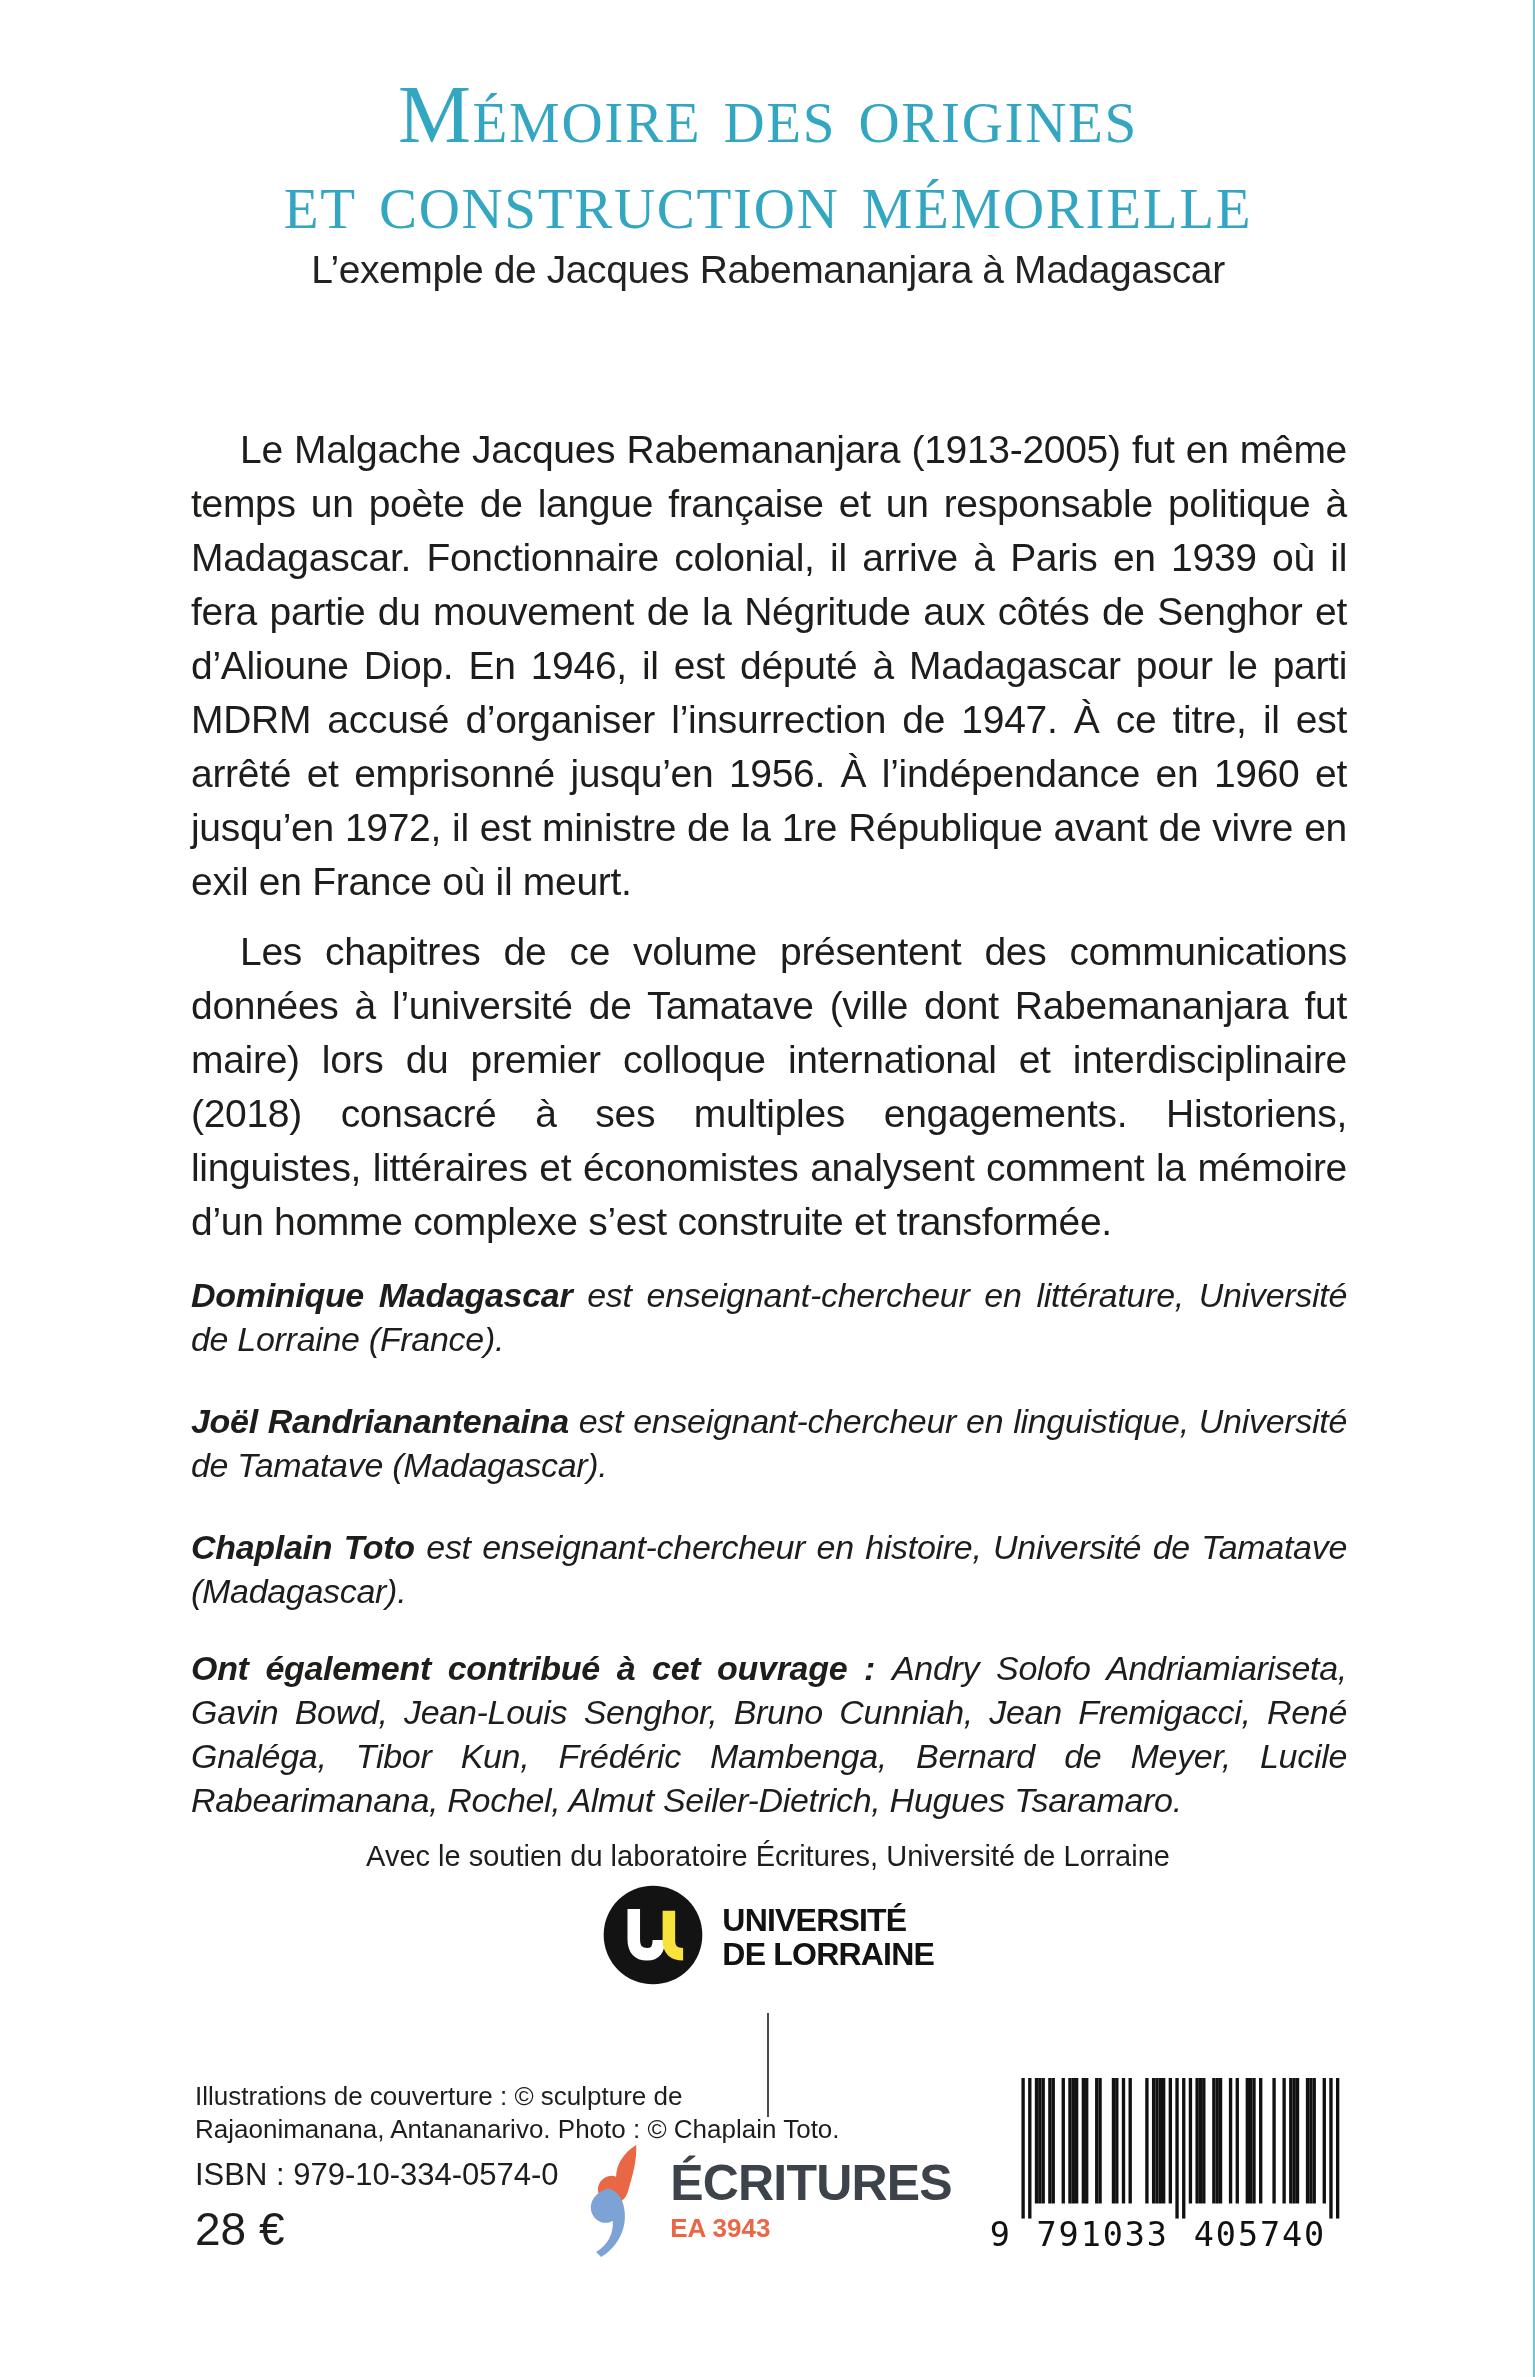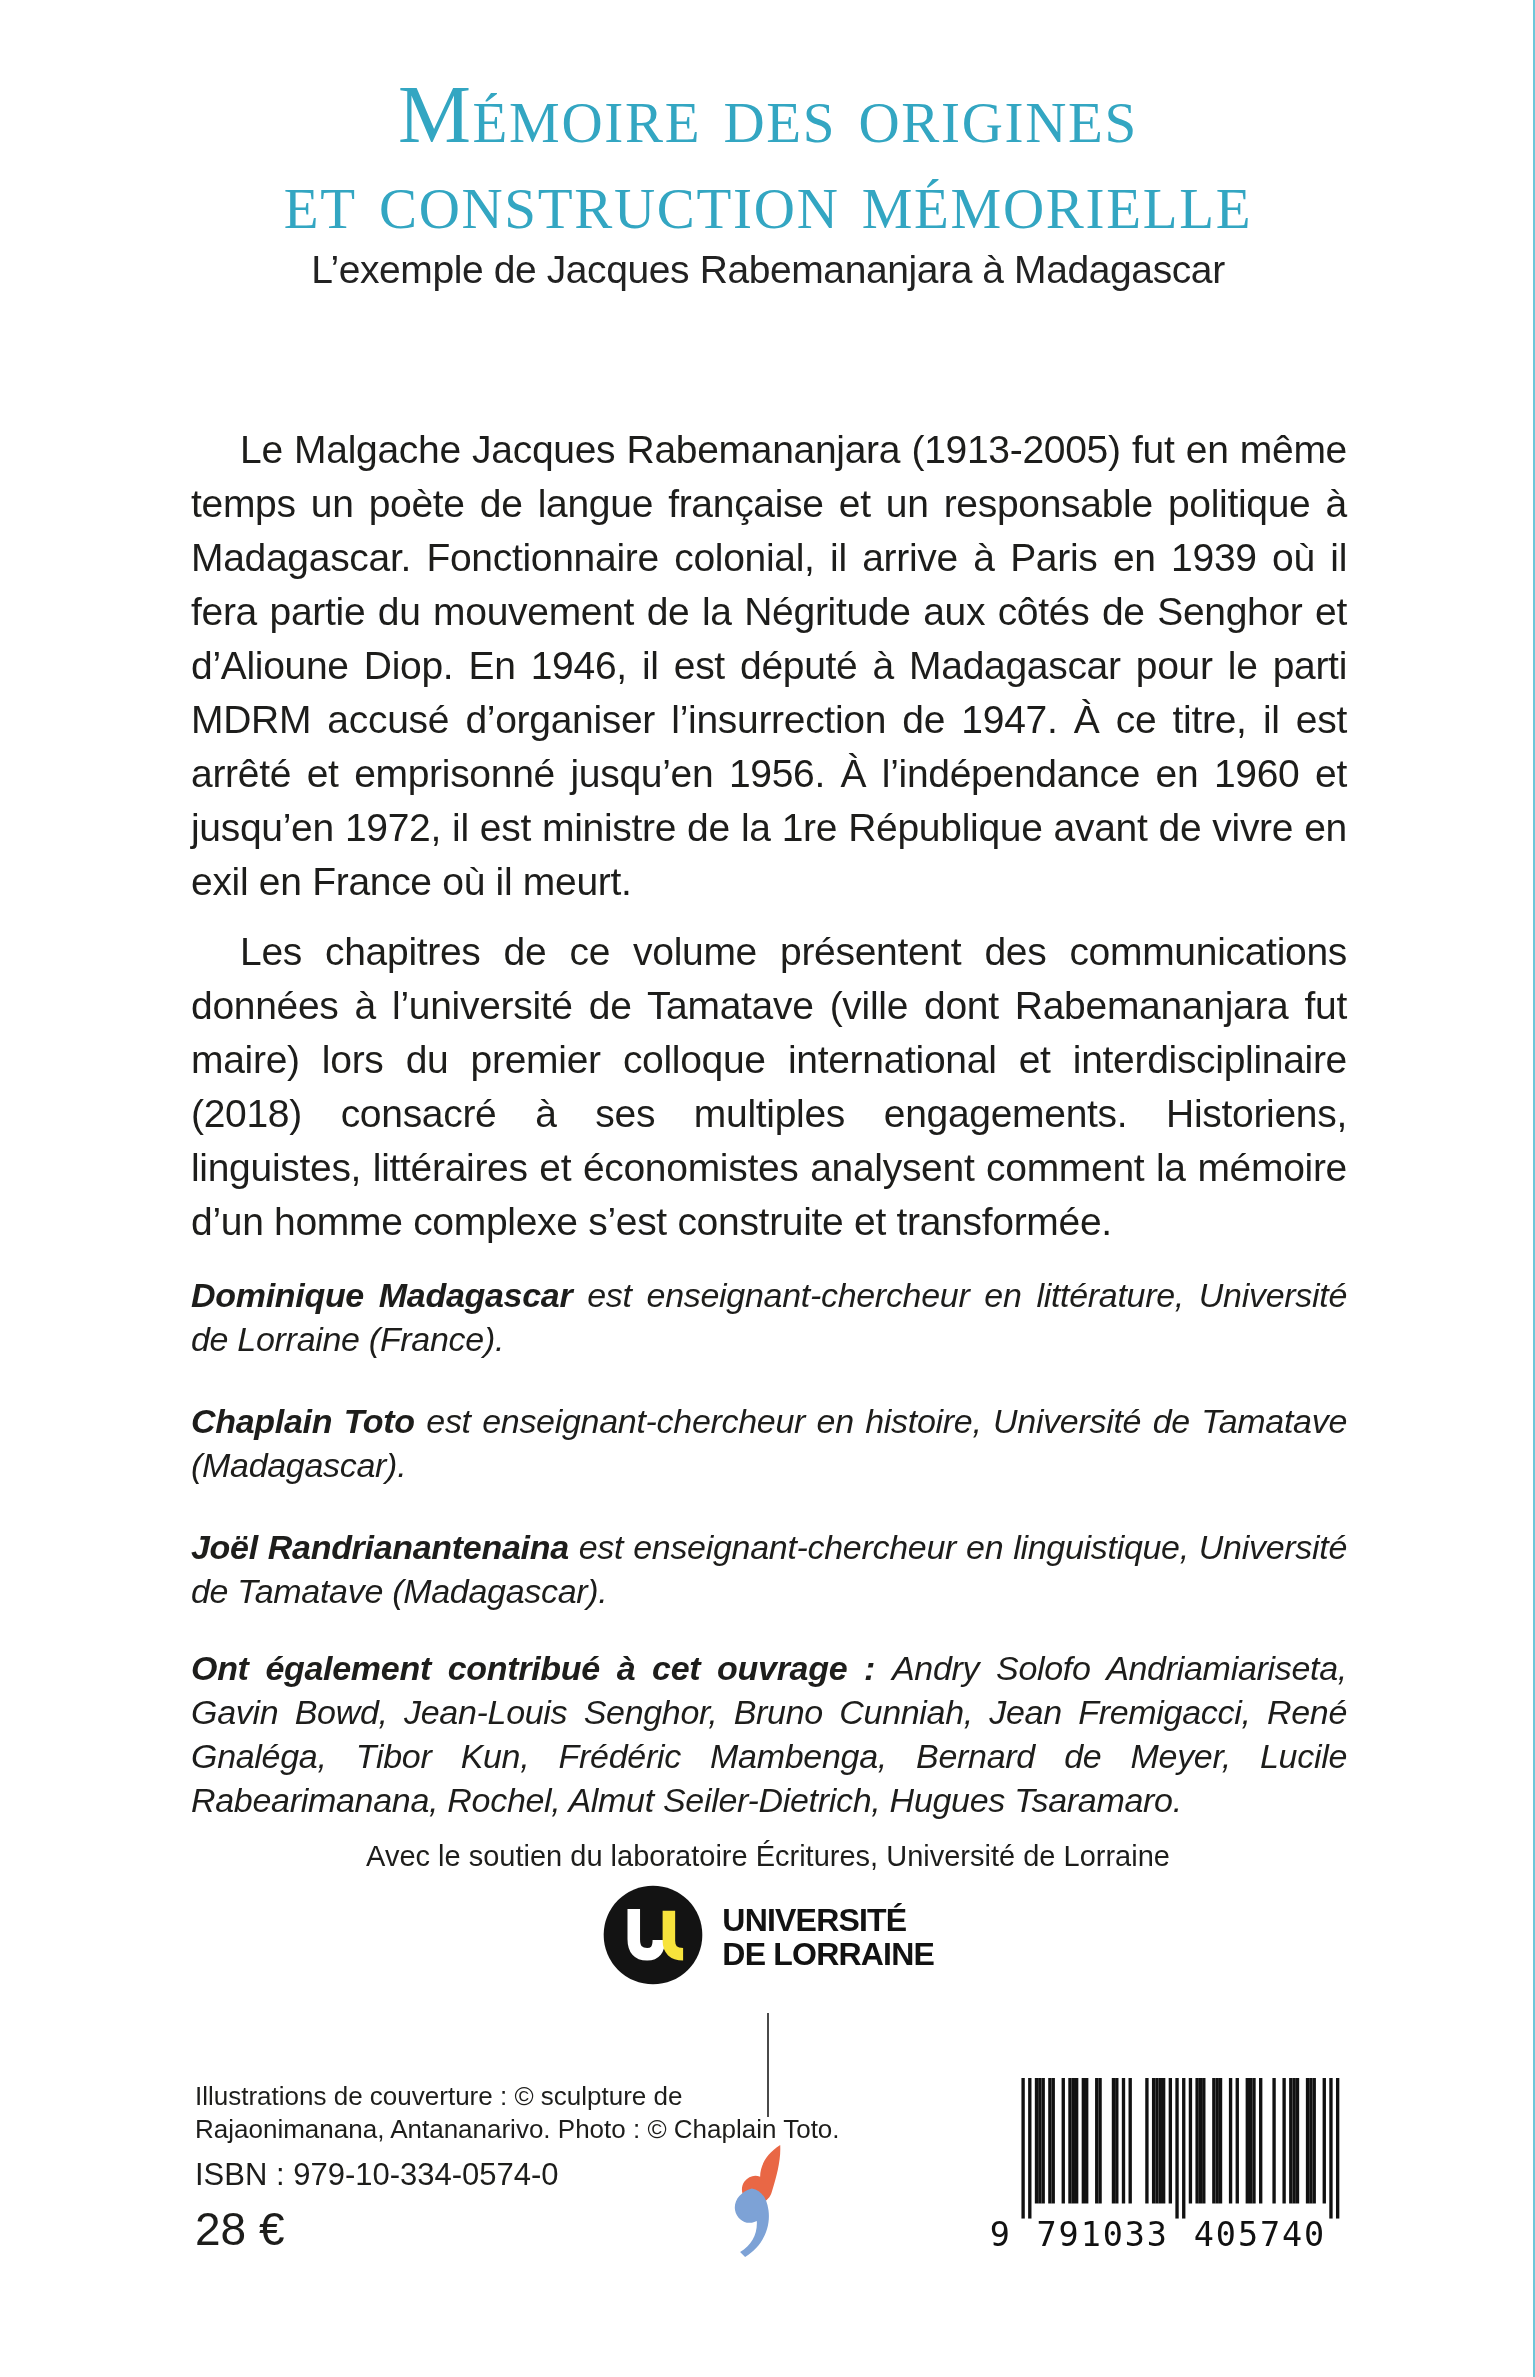--- a/index.html
+++ b/index.html
@@ -98,22 +98,22 @@
   </div>
 
   <div id="subtitle" class="abs">L’exemple de Jacques Rabemananjara à Madagascar</div>
 
   <p id="para1" class="abs body-para">Le Malgache Jacques Rabemananjara (1913-2005) fut en même temps un poète de langue française et un responsable politique à Madagascar. Fonctionnaire colonial, il arrive à Paris en 1939 où il fera partie du mouvement de la Négritude aux côtés de Senghor et d’Alioune Diop. En 1946, il est député à Madagascar pour le parti MDRM accusé d’organiser l’insurrection de 1947. À ce titre, il est arrêté et emprisonné jusqu’en 1956. À l’indépendance en 1960 et jusqu’en 1972, il est ministre de la 1re République avant de vivre en exil en France où il meurt.</p>
 
   <p id="para2" class="abs body-para">Les chapitres de ce volume présentent des communications données à l’université de Tamatave (ville dont Rabemananjara fut maire) lors du premier colloque international et interdisciplinaire (2018) consacré à ses multiples engagements. Historiens, linguistes, littéraires et économistes analysent comment la mémoire d’un homme complexe s’est construite et transformée.</p>
 
   <div id="bios" class="abs">
     <p class="bio"><span class="bio-name">Dominique Madagascar</span><span> est enseignant-chercheur en littérature, Université de Lorraine (France).</span></p>
+    <p class="bio"><span class="bio-name">Joël Randrianantenaina</span><span> est enseignant-chercheur en linguistique, Université de Tamatave (Madagascar).</span></p>
     <p class="bio"><span class="bio-name">Chaplain Toto</span><span> est enseignant-chercheur en histoire, Université de Tamatave (Madagascar).</span></p>
-    <p class="bio"><span class="bio-name">Joël Randrianantenaina</span><span> est enseignant-chercheur en linguistique, Université de Tamatave (Madagascar).</span></p>
   </div>
 
   <p id="contrib" class="abs"><span class="contrib-lead">Ont également contribué à cet ouvrage : </span><span>Andry Solofo Andriamiariseta, Gavin Bowd, Jean-Louis Senghor, Bruno Cunniah, Jean Fremigacci, René Gnaléga, Tibor Kun, Frédéric Mambenga, Bernard de Meyer, Lucile Rabearimanana, Rochel, Almut Seiler-Dietrich, Hugues Tsaramaro.</span></p>
 
   <div id="support" class="abs">Avec le soutien du laboratoire Écritures, Université de Lorraine</div>
 
   <div id="logos" class="abs">
     <div id="ul-logo">
       <span>
         <svg width="102" height="102" viewBox="0 0 122 122">
@@ -128,20 +128,24 @@
       </div>
     </div>
     <div id="logo-divider"></div>
     <div id="ecritures-logo">
       <span>
         <svg width="81" height="117" viewBox="0 0 96 140">
           <path d="M62 6 C46 16 38 30 38 44 C32 41 24 43 19 50 C13 59 17 71 27 75 C38 79 49 73 52 62 C58 42 63 24 62 6 Z" fill="#e96745"></path>
           <path d="M28 58 C14 62 6 73 8 84 C10 95 21 102 31 98 C32 98 33 97 34 97 C35 112 28 126 14 134 L20 140 C40 128 51 106 48 84 C46 69 39 60 28 58 Z" fill="#7da2d6"></path>
         </svg>
       </span>
+      <div id="ecritures-texts">
+        <div id="ecritures-name">ÉCRITURES</div>
+        <div id="ecritures-ea">EA 3943</div>
+      </div>
     </div>
   </div>
 
   <div id="credits" class="abs">Illustrations de couverture : © sculpture de Rajaonimanana, Antananarivo. Photo : © Chaplain Toto.</div>
 
   <div id="isbn" class="abs">ISBN : 979-10-334-0574-0</div>
 
   <div id="price" class="abs">28 €</div>
 
   <div id="barcode" class="abs"><svg width="362" height="174" viewBox="-42 0 432 208">

